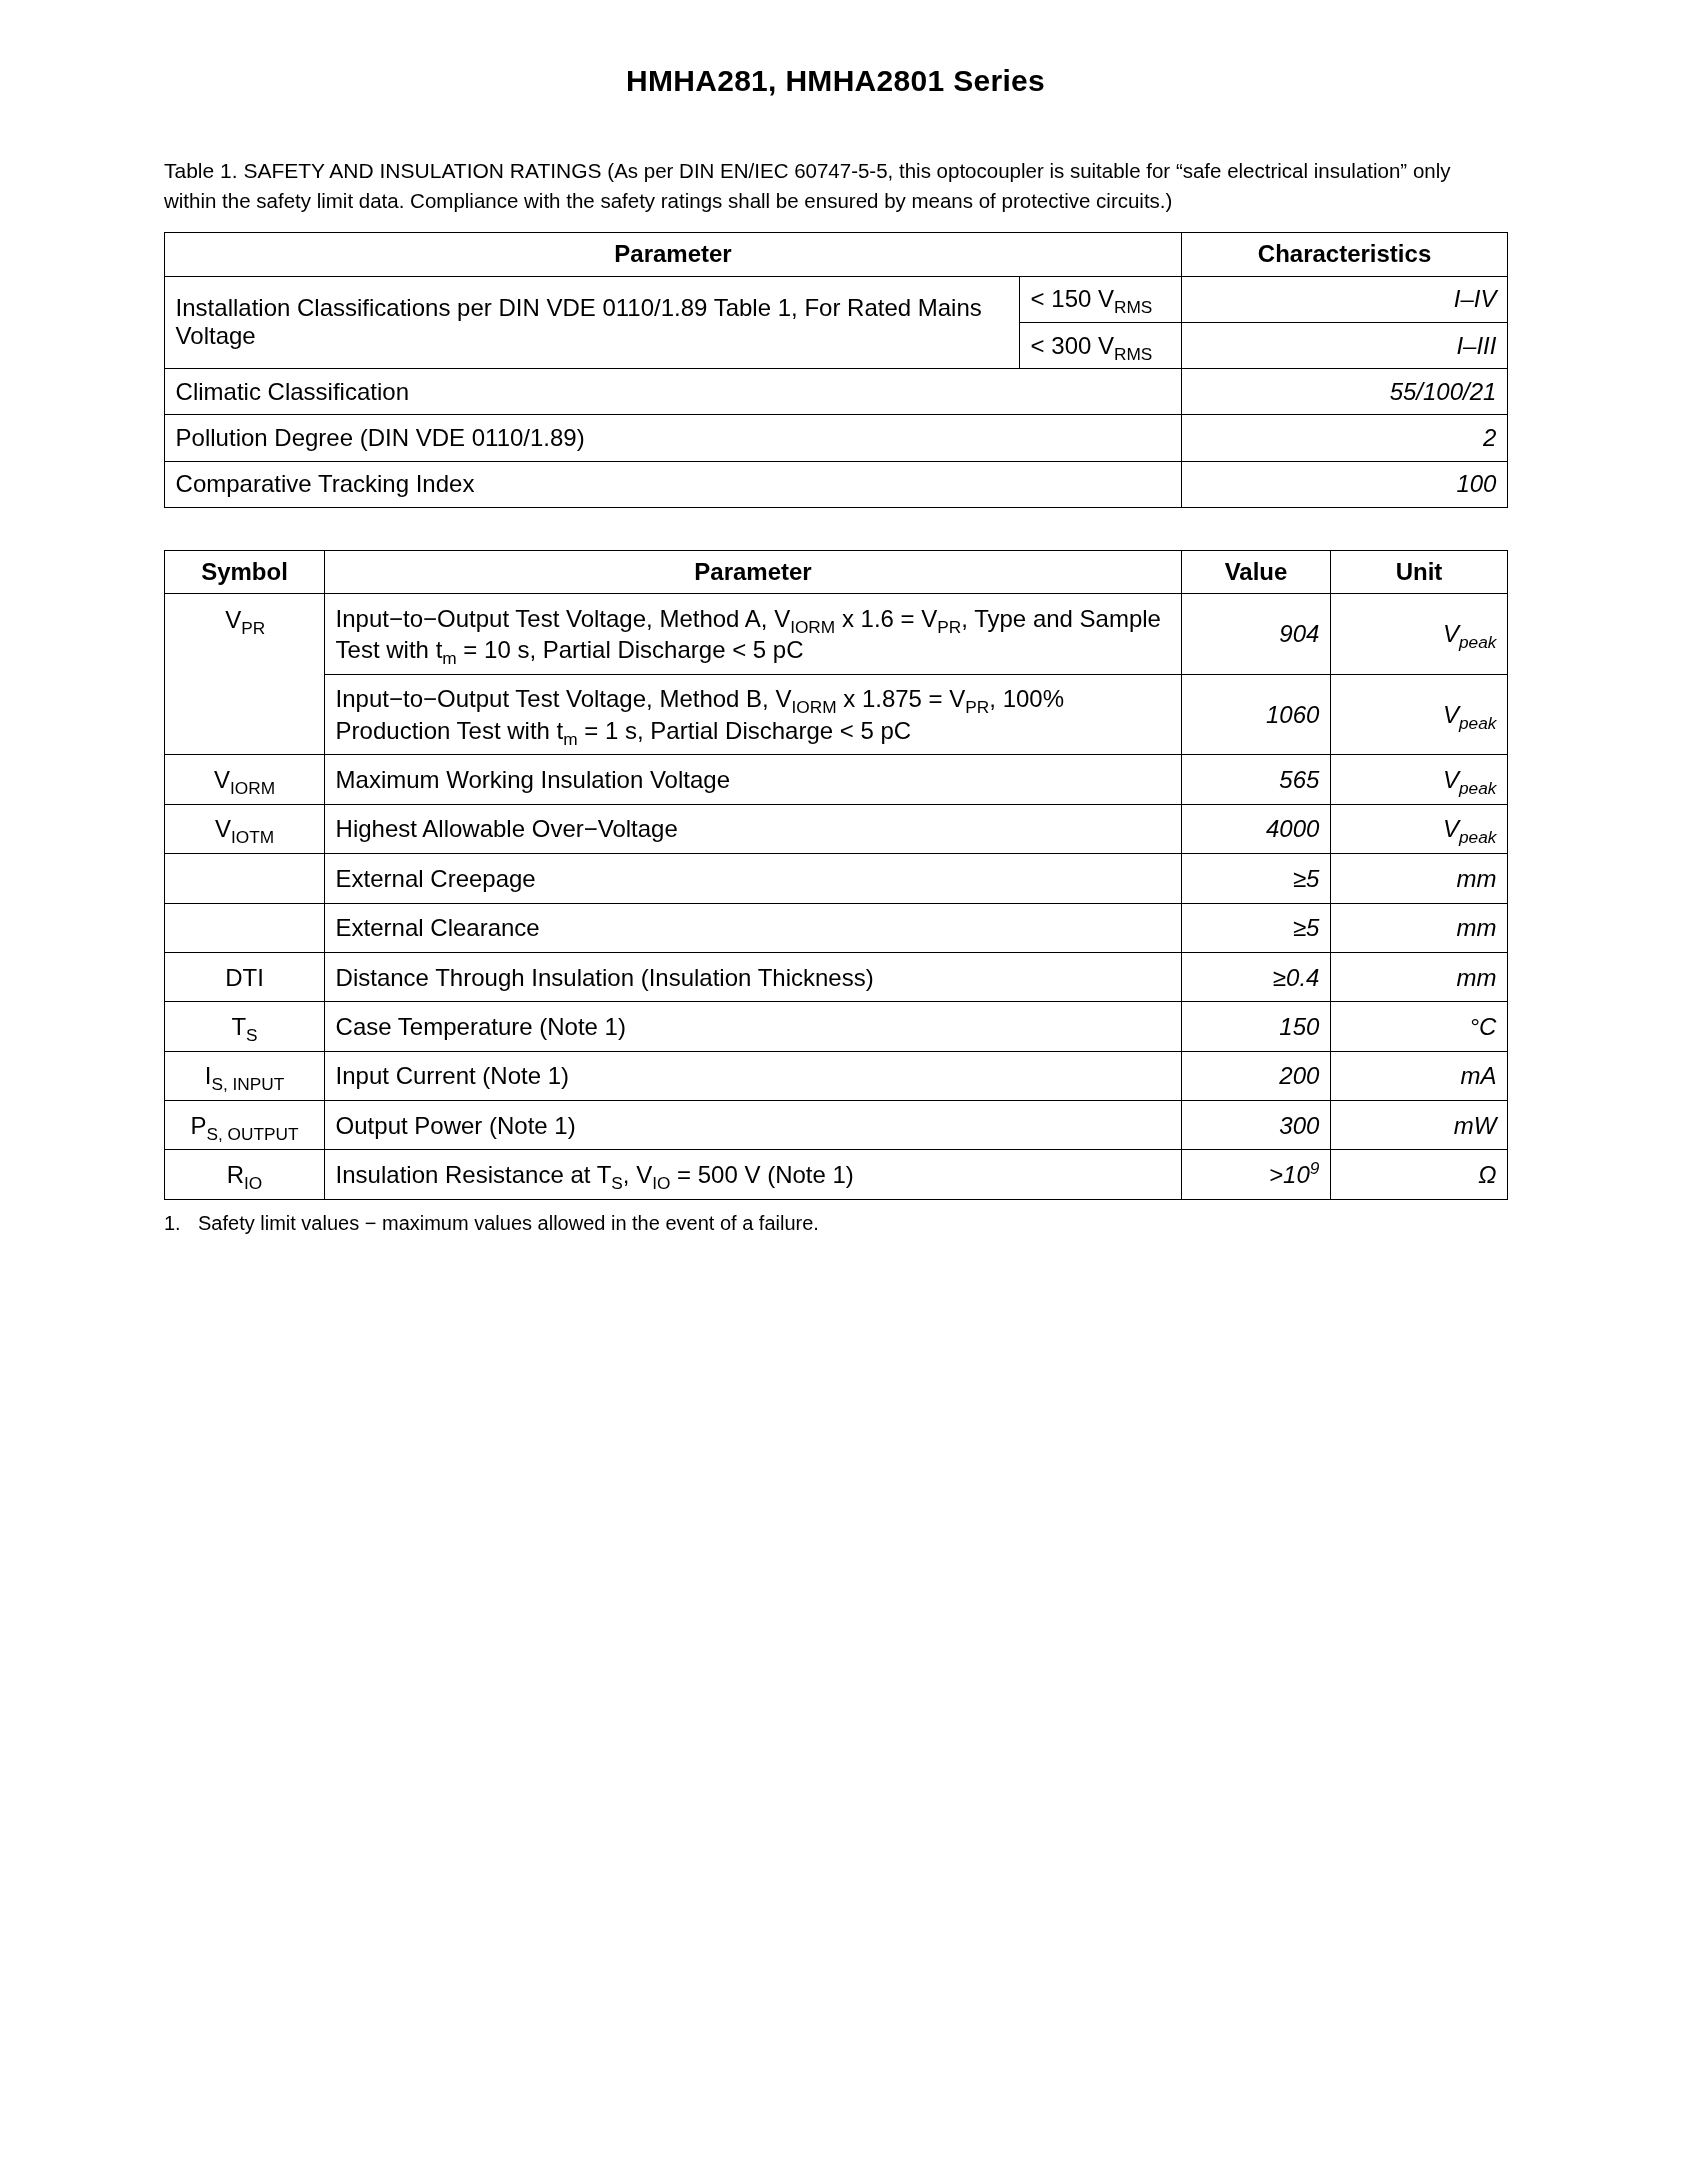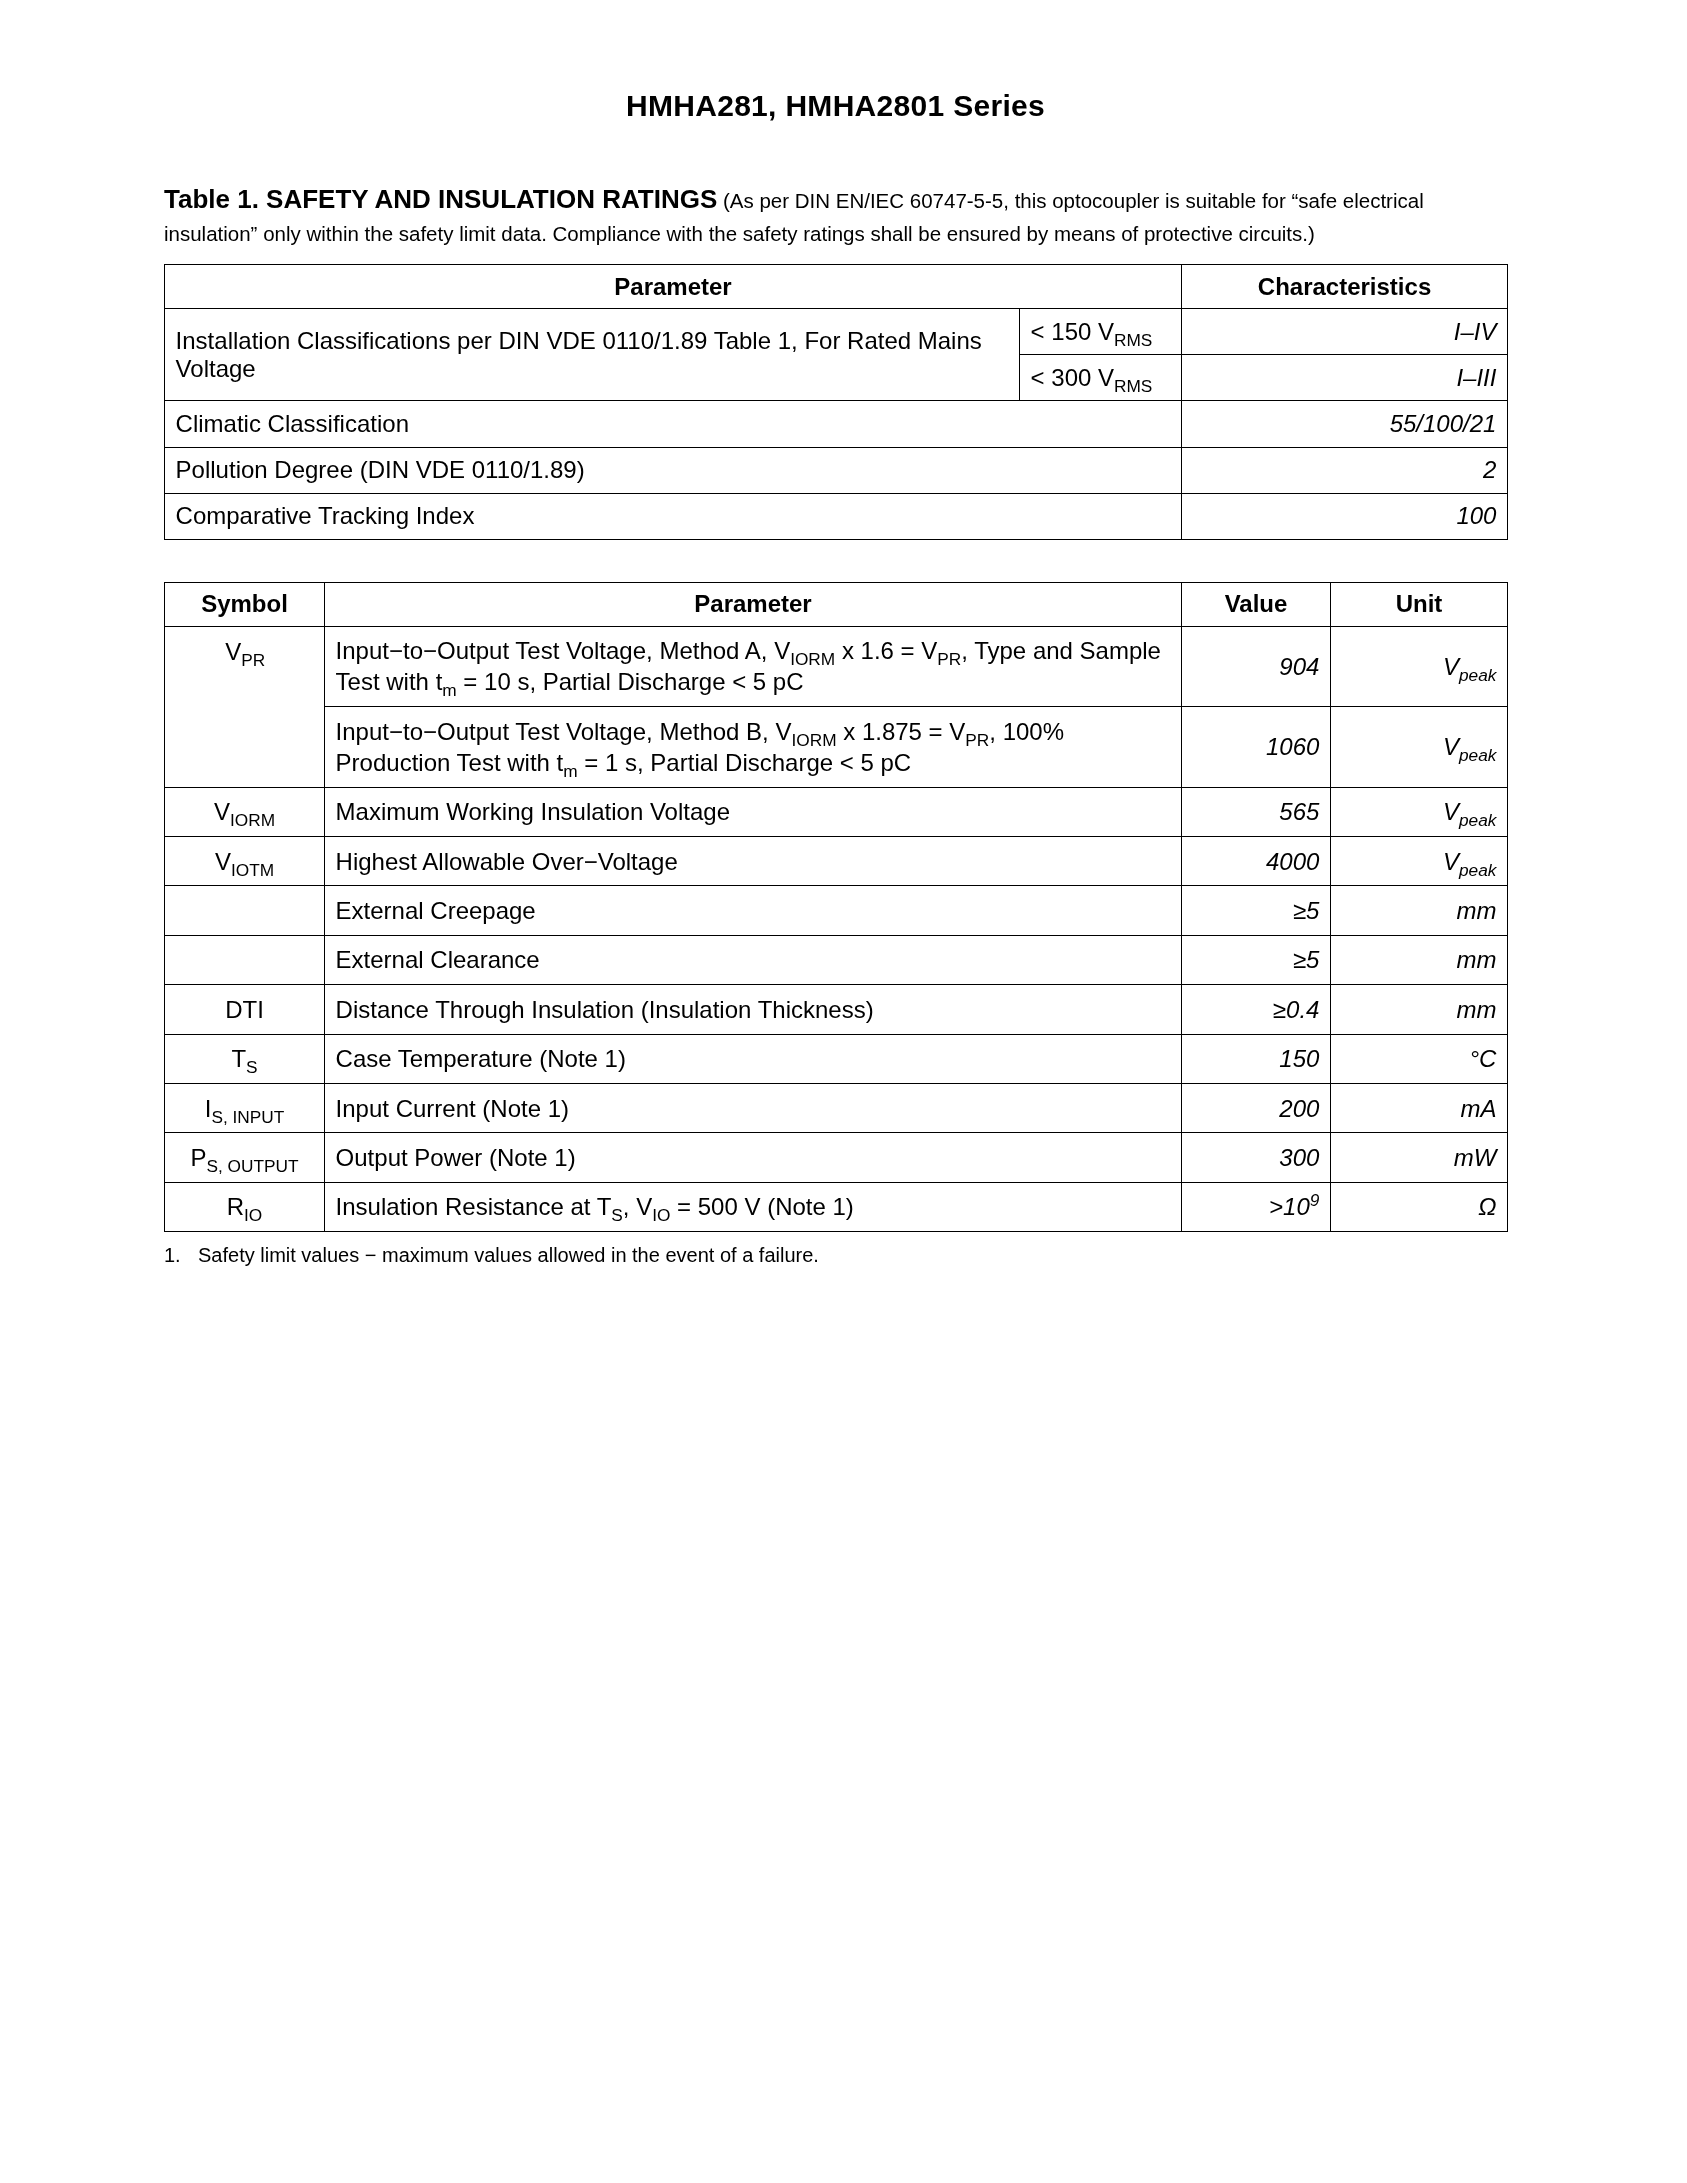--- a/index.html
+++ b/index.html
@@ -11,33 +11,33 @@
     margin: 0 auto;
     background: #ffffff;
     font-family: "Liberation Sans", sans-serif;
     color: #000;
     overflow: hidden;
   }
   .content { margin: 0 164px; width: 1343px; }
 
   .title {
     margin: 0;
-    padding-top: 89px;
+    padding-top: 64px;
     text-align: center;
     font-size: 30px;
     font-weight: bold;
     letter-spacing: 0.3px;
   }
 
   .caption {
     margin: 58px 0 0 0;
     font-size: 20.5px;
     line-height: 1.45;
   }
-  .caption .caption-bold { font-weight: bold; font-size: 26px; text-align: center; }
+  .caption .caption-bold { font-weight: normal; font-size: 21px; text-align: center; }
 
   table {
     border-collapse: collapse;
     width: 1343px;
     font-size: 24px;
     table-layout: fixed;
   }
   td, th { border: 1.3px solid #000; padding: 8.6px 10.6px; vertical-align: middle; }
   th { font-weight: bold; text-align: center; padding: 7.3px 10.6px; }
   td.left { text-align: left; }

